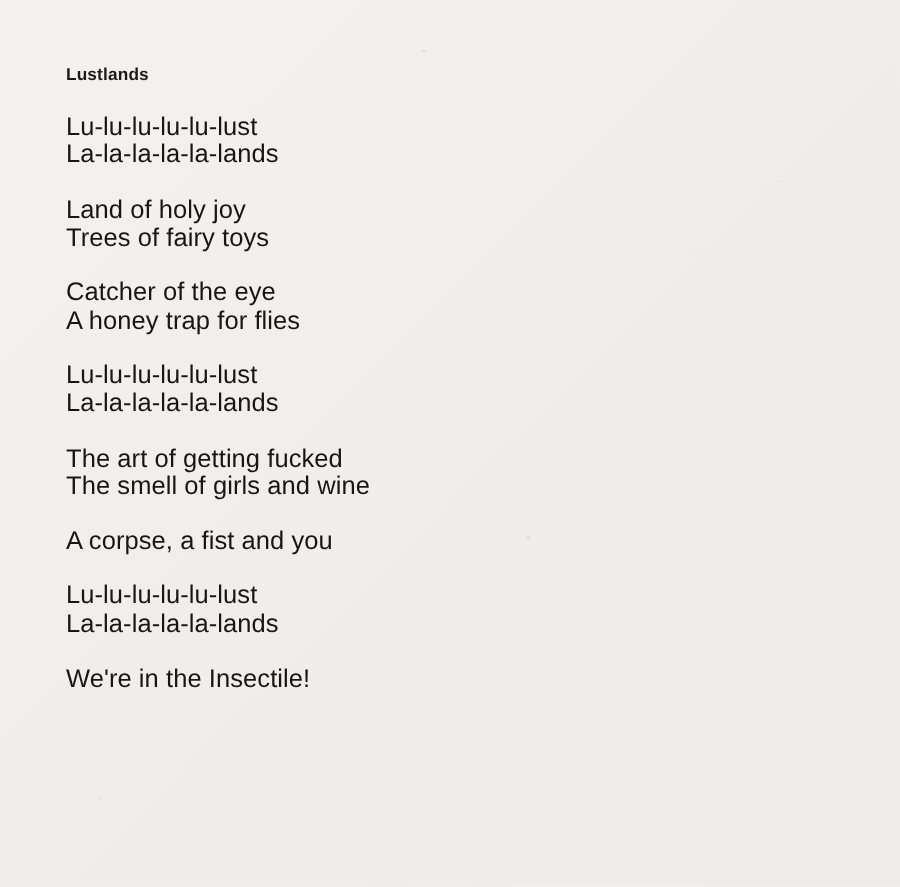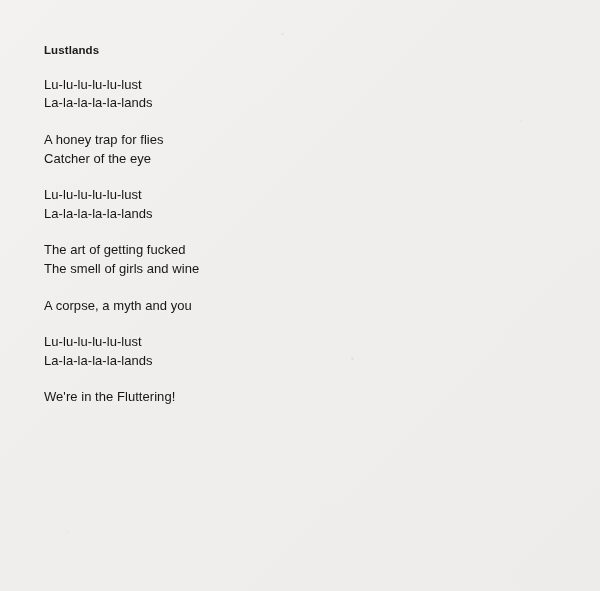--- a/index.html
+++ b/index.html
@@ -46,21 +46,21 @@
     margin: 0 0 18px 0;
     line-height: 1.2;
   }
   .stanza {
     margin: 0 0 18px 0;
   }
   .stanza:last-child {
     margin-bottom: 0;
   }
   .line {
-    font-size: 13px;
+    font-size: 17px;
     color: #161616;
     line-height: 18.6px;
     letter-spacing: 0.05px;
     white-space: pre;
   }
 </style>
 </head>
 <body>
 
 <div class="page">
@@ -73,44 +73,46 @@
   <div class="lyrics-block">
 
     <h1 class="song-title">Lustlands</h1>
 
     <div class="stanza">
       <div class="line">Lu-lu-lu-lu-lu-lust</div>
       <div class="line">La-la-la-la-la-lands</div>
     </div>
 
     <div class="stanza">
+      <div class="line">Land of holy joy</div>
+      <div class="line">Trees of fairy toys</div>
     </div>
 
     <div class="stanza">
+      <div class="line">Catcher of the eye</div>
       <div class="line">A honey trap for flies</div>
-      <div class="line">Catcher of the eye</div>
     </div>
 
     <div class="stanza">
       <div class="line">Lu-lu-lu-lu-lu-lust</div>
       <div class="line">La-la-la-la-la-lands</div>
     </div>
 
     <div class="stanza">
       <div class="line">The art of getting fucked</div>
       <div class="line">The smell of girls and wine</div>
     </div>
 
     <div class="stanza">
-      <div class="line">A corpse, a myth and you</div>
+      <div class="line">A corpse, a fist and you</div>
     </div>
 
     <div class="stanza">
       <div class="line">Lu-lu-lu-lu-lu-lust</div>
       <div class="line">La-la-la-la-la-lands</div>
     </div>
 
     <div class="stanza">
-      <div class="line">We're in the Fluttering!</div>
+      <div class="line">We're in the Insectile!</div>
     </div>
 
   </div>
 </div>
 
 </body></html>

